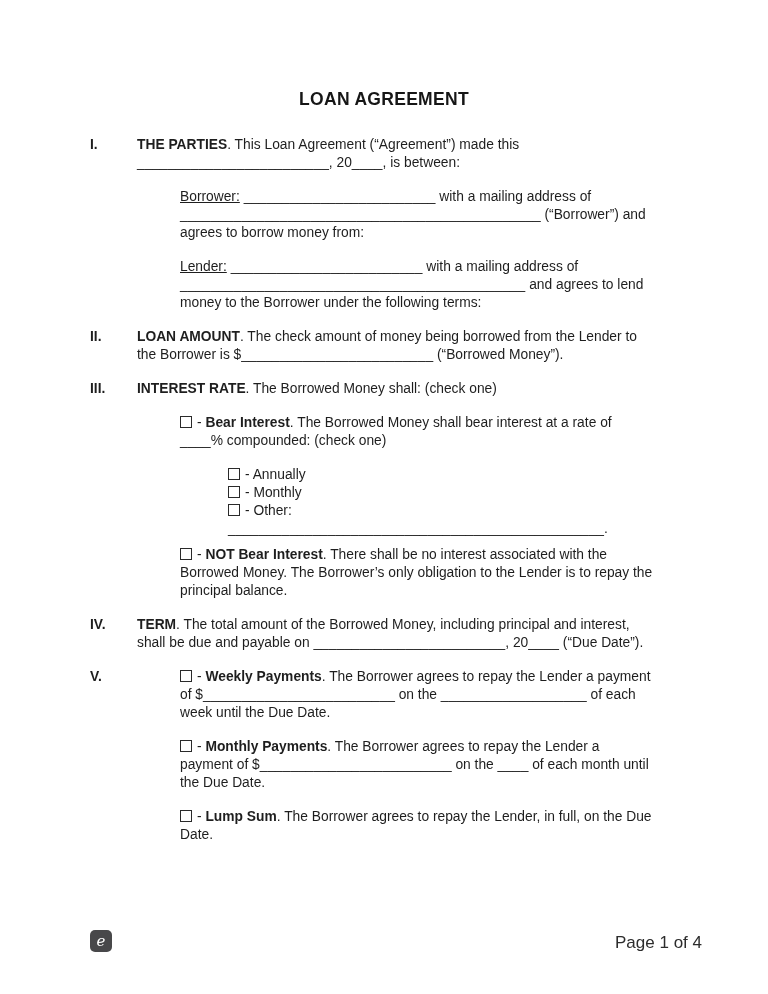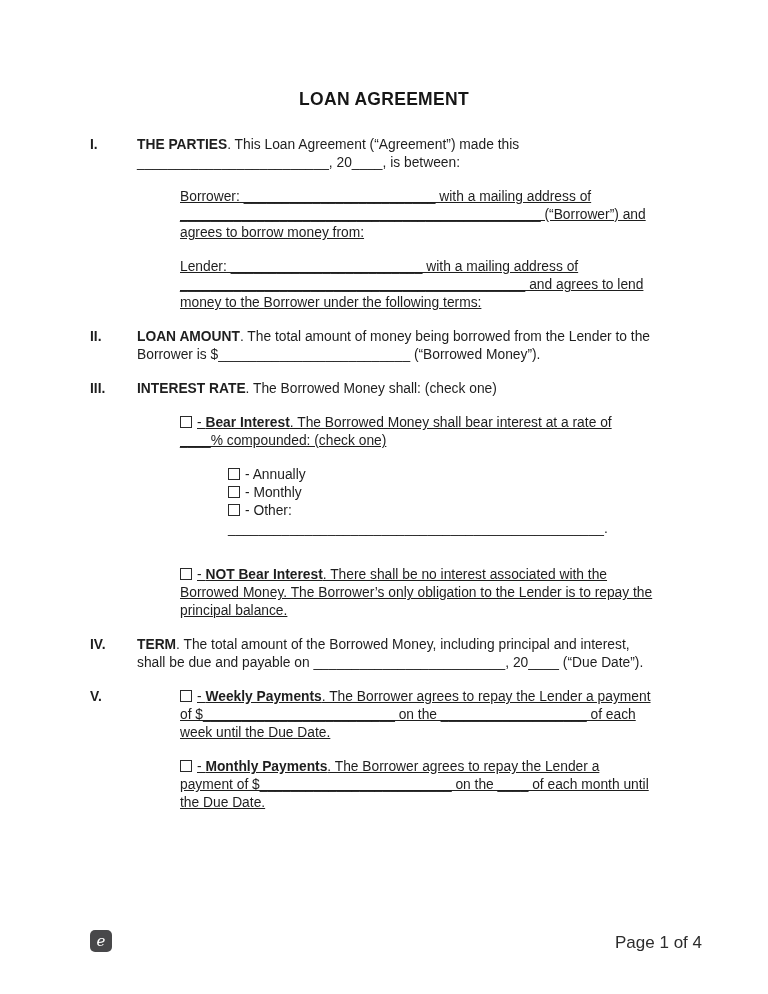--- a/index.html
+++ b/index.html
@@ -24,23 +24,23 @@
     font-weight: 700;
     text-align: center;
     letter-spacing: 0.3px;
     line-height: 22px;
     color: #161616;
   }
   .section { display: flex; }
   .num { flex: 0 0 47px; font-weight: 700; }
   .content { width: 517px; }
   .para { margin: 0 0 16px 0; }
-  .indent { margin-left: 43px; text-decoration: underline; }
+  .indent { margin-left: 43px; }
   .line { margin: 0 0 0 91px; }
-  .gap-top { margin-top: 28px; }
+  .gap-top { margin-top: 8px; }
   b { font-weight: 700; }
   .ul { text-decoration: underline; }
   .cb {
     display: inline-block;
     width: 10px;
     height: 10px;
     border: 1.4px solid #2a2a2a;
     background: #ffffff;
     margin-right: 5px;
     vertical-align: -1px;
@@ -80,21 +80,21 @@
     <div class="content">
       <p class="para"><b>THE PARTIES</b><span>. This Loan Agreement (“Agreement”) made this _________________________, 20____, is between:</span></p>
       <p class="para indent"><span class="ul">Borrower:</span><span> _________________________ with a mailing address of _______________________________________________ (“Borrower”) and agrees to borrow money from:</span></p>
       <p class="para indent"><span class="ul">Lender:</span><span> _________________________ with a mailing address of _____________________________________________ and agrees to lend money to the Borrower under the following terms:</span></p>
     </div>
   </div>
 
   <div class="section">
     <div class="num">II.</div>
     <div class="content">
-      <p class="para"><b>LOAN AMOUNT</b><span>. The total amount of money being borrowed from the Lender to the Borrower is $_________________________ (“Borrowed Money”).</span></p>
+      <p class="para"><b>LOAN AMOUNT</b><span>. The check amount of money being borrowed from the Lender to the Borrower is $_________________________ (“Borrowed Money”).</span></p>
     </div>
   </div>
 
   <div class="section">
     <div class="num">III.</div>
     <div class="content">
       <p class="para"><b>INTEREST RATE</b><span>. The Borrowed Money shall: (check one)</span></p>
 
       <p class="para indent" style="margin-bottom:16px"><span class="cb"></span><span>- </span><b>Bear Interest</b><span>. The Borrowed Money shall bear interest at a rate of ____% compounded: (check one)</span></p>
 
@@ -114,20 +114,21 @@
   </div>
 
   <div class="section">
     <div class="num">V.</div>
     <div class="content">
 
       <p class="para indent"><span class="cb"></span><span>- </span><b>Weekly Payments</b><span>. The Borrower agrees to repay the Lender a payment of $_________________________ on the ___________________ of each week until the Due Date.</span></p>
 
       <p class="para indent"><span class="cb"></span><span>- </span><b>Monthly Payments</b><span>. The Borrower agrees to repay the Lender a payment of $_________________________ on the ____ of each month until the Due Date.</span></p>
 
+      <p class="para indent"><span class="cb"></span><span>- </span><b>Lump Sum</b><span>. The Borrower agrees to repay the Lender, in full, on the Due Date.</span></p>
     </div>
   </div>
 
   <div class="footer">
     <div class="logo">e</div>
     <div class="page-num">Page 1 of 4</div>
   </div>
 
 </div>
 

